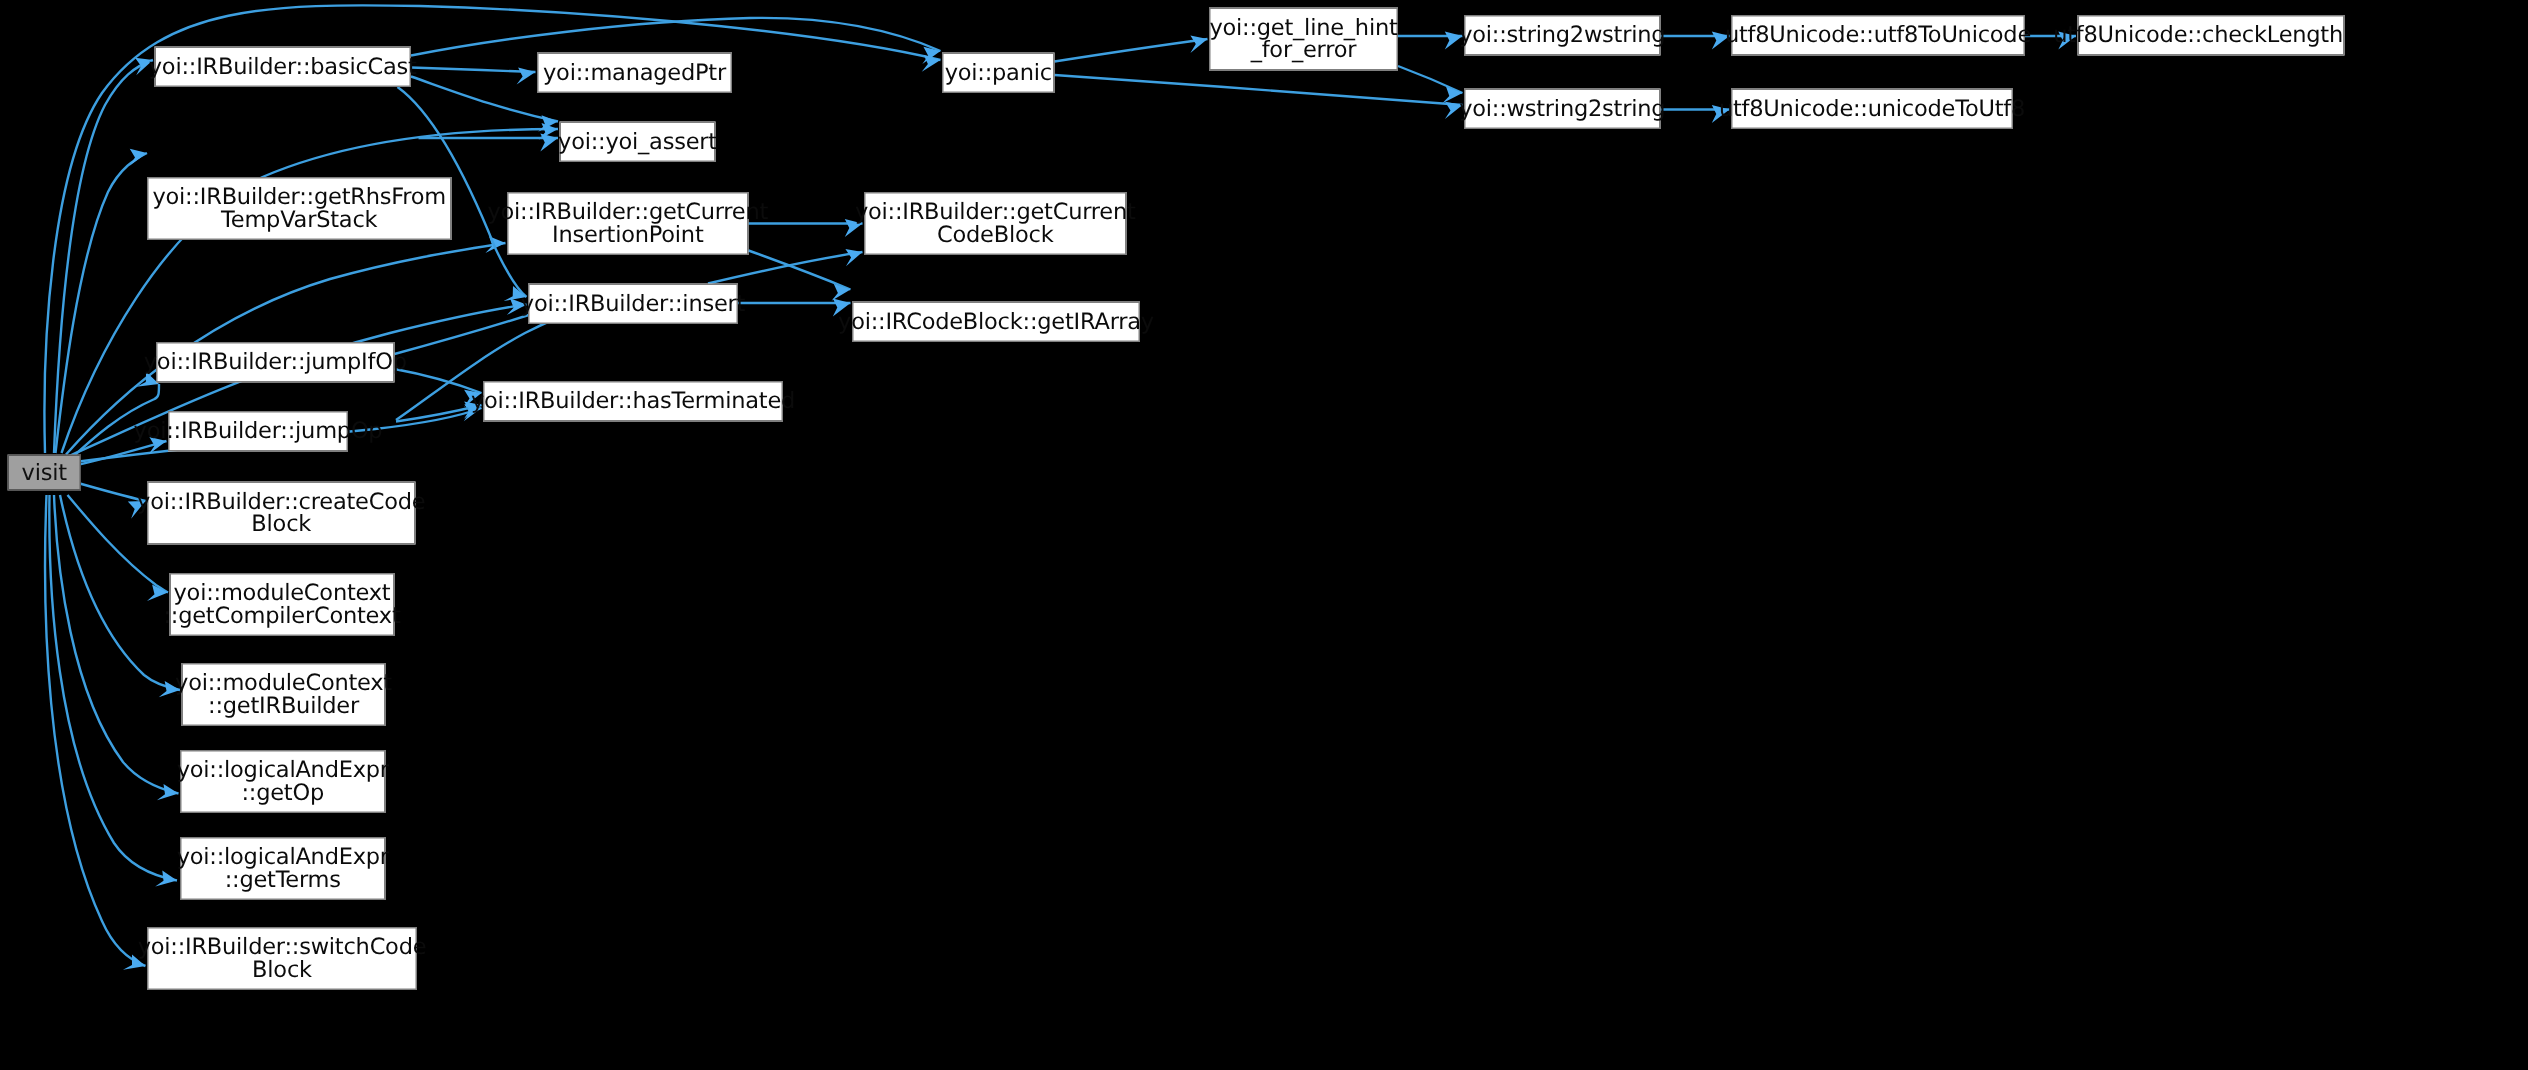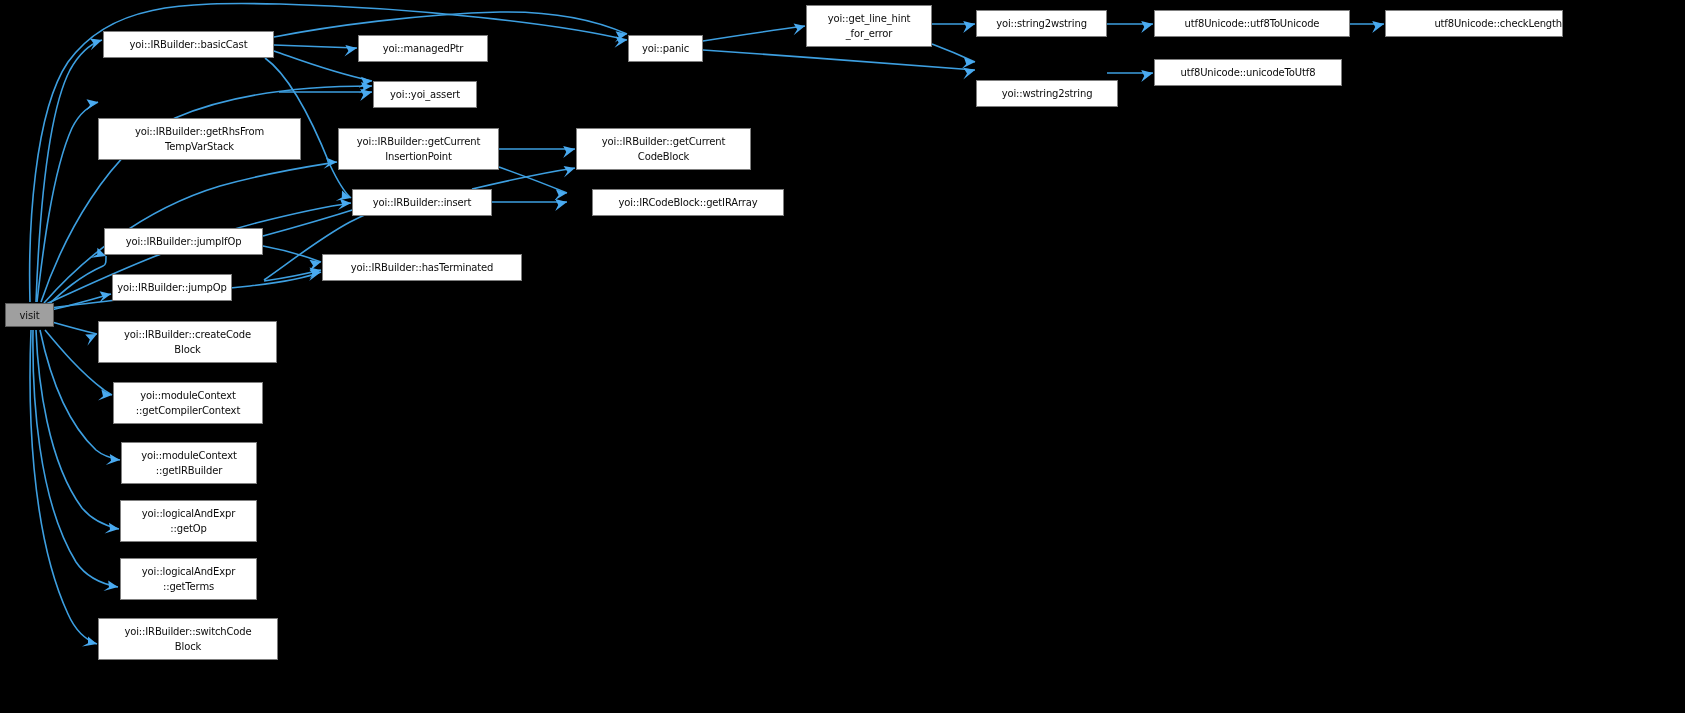--- a/index.html
+++ b/index.html
@@ -21,21 +21,21 @@
     left: 0;
     width: 1685px;
     height: 713px;
   }
   .node-box {
     position: absolute;
     box-sizing: border-box;
     background: #ffffff;
     border: 1px solid #7f7f7f;
     color: #0b0b0b;
-    font-size: 10px;
+    font-size: 15px;
     line-height: 15px;
     display: flex;
     align-items: center;
     justify-content: center;
     text-align: center;
     white-space: pre;
     letter-spacing: -0.15px;
     cursor: pointer;
   }
   .node-box.highlight {
@@ -204,38 +204,38 @@
       <div class="node-box" style="left: 103px; top: 31px; width: 171px; height: 27px;"><span>yoi::IRBuilder::basicCast</span></div>
       <div class="node-box" style="left: 98px; top: 74px; width: 203px; height: 42px; margin-top: 44px;"><span>yoi::IRBuilder::getRhsFrom
 TempVarStack</span></div>
       <div class="node-box" style="left: 358px; top: 35px; width: 130px; height: 27px;"><span>yoi::managedPtr</span></div>
       <div class="node-box" style="left: 373px; top: 81px; width: 104px; height: 27px;"><span>yoi::yoi_assert</span></div>
       <div class="node-box" style="left: 338px; top: 128px; width: 161px; height: 42px;"><span>yoi::IRBuilder::getCurrent
 InsertionPoint</span></div>
       <div class="node-box" style="left: 576px; top: 128px; width: 175px; height: 42px;"><span>yoi::IRBuilder::getCurrent
 CodeBlock</span></div>
       <div class="node-box" style="left: 352px; top: 189px; width: 140px; height: 27px;"><span>yoi::IRBuilder::insert</span></div>
-      <div class="node-box" style="left: 568px; top: 189px; width: 192px; height: 27px; margin-left: 24px;"><span>yoi::IRCodeBlock::getIRArray</span></div>
+      <div class="node-box" style="left: 568px; top: 201px; width: 192px; height: 27px;"><span>yoi::IRCodeBlock::getIRArray</span></div>
       <div class="node-box" style="left: 104px; top: 228px; width: 159px; height: 27px;"><span>yoi::IRBuilder::jumpIfOp</span></div>
       <div class="node-box" style="left: 322px; top: 254px; width: 200px; height: 27px;"><span>yoi::IRBuilder::hasTerminated</span></div>
       <div class="node-box" style="left: 112px; top: 274px; width: 120px; height: 27px;"><span>yoi::IRBuilder::jumpOp</span></div>
       <div class="node-box" style="left: 98px; top: 321px; width: 179px; height: 42px;"><span>yoi::IRBuilder::createCode
 Block</span></div>
       <div class="node-box" style="left: 113px; top: 382px; width: 150px; height: 42px;"><span>yoi::moduleContext
 ::getCompilerContext</span></div>
       <div class="node-box" style="left: 121px; top: 442px; width: 136px; height: 42px;"><span>yoi::moduleContext
 ::getIRBuilder</span></div>
       <div class="node-box" style="left: 120px; top: 500px; width: 137px; height: 42px;"><span>yoi::logicalAndExpr
 ::getOp</span></div>
       <div class="node-box" style="left: 120px; top: 558px; width: 137px; height: 42px;"><span>yoi::logicalAndExpr
 ::getTerms</span></div>
       <div class="node-box" style="left: 98px; top: 618px; width: 180px; height: 42px;"><span>yoi::IRBuilder::switchCode
 Block</span></div>
       <div class="node-box" style="left: 628px; top: 35px; width: 75px; height: 27px;"><span>yoi::panic</span></div>
       <div class="node-box" style="left: 806px; top: 5px; width: 126px; height: 42px;"><span>yoi::get_line_hint
 _for_error</span></div>
       <div class="node-box" style="left: 976px; top: 10px; width: 131px; height: 27px;"><span>yoi::string2wstring</span></div>
-      <div class="node-box" style="left: 976px; top: 59px; width: 142px; height: 27px; margin-top: 21px;"><span>yoi::wstring2string</span></div>
+      <div class="node-box" style="left: 976px; top: 59px; width: 131px; height: 27px;"><span>yoi::wstring2string</span></div>
       <div class="node-box" style="left: 1154px; top: 10px; width: 196px; height: 27px;"><span>utf8Unicode::utf8ToUnicode</span></div>
       <div class="node-box" style="left: 1154px; top: 59px; width: 188px; height: 27px;"><span>utf8Unicode::unicodeToUtf8</span></div>
       <div class="node-box" style="left: 1385px; top: 10px; width: 178px; height: 27px; justify-content: flex-end;"><span>utf8Unicode::checkLength</span></div>
     </div>
 </div>
 
 </body></html>

